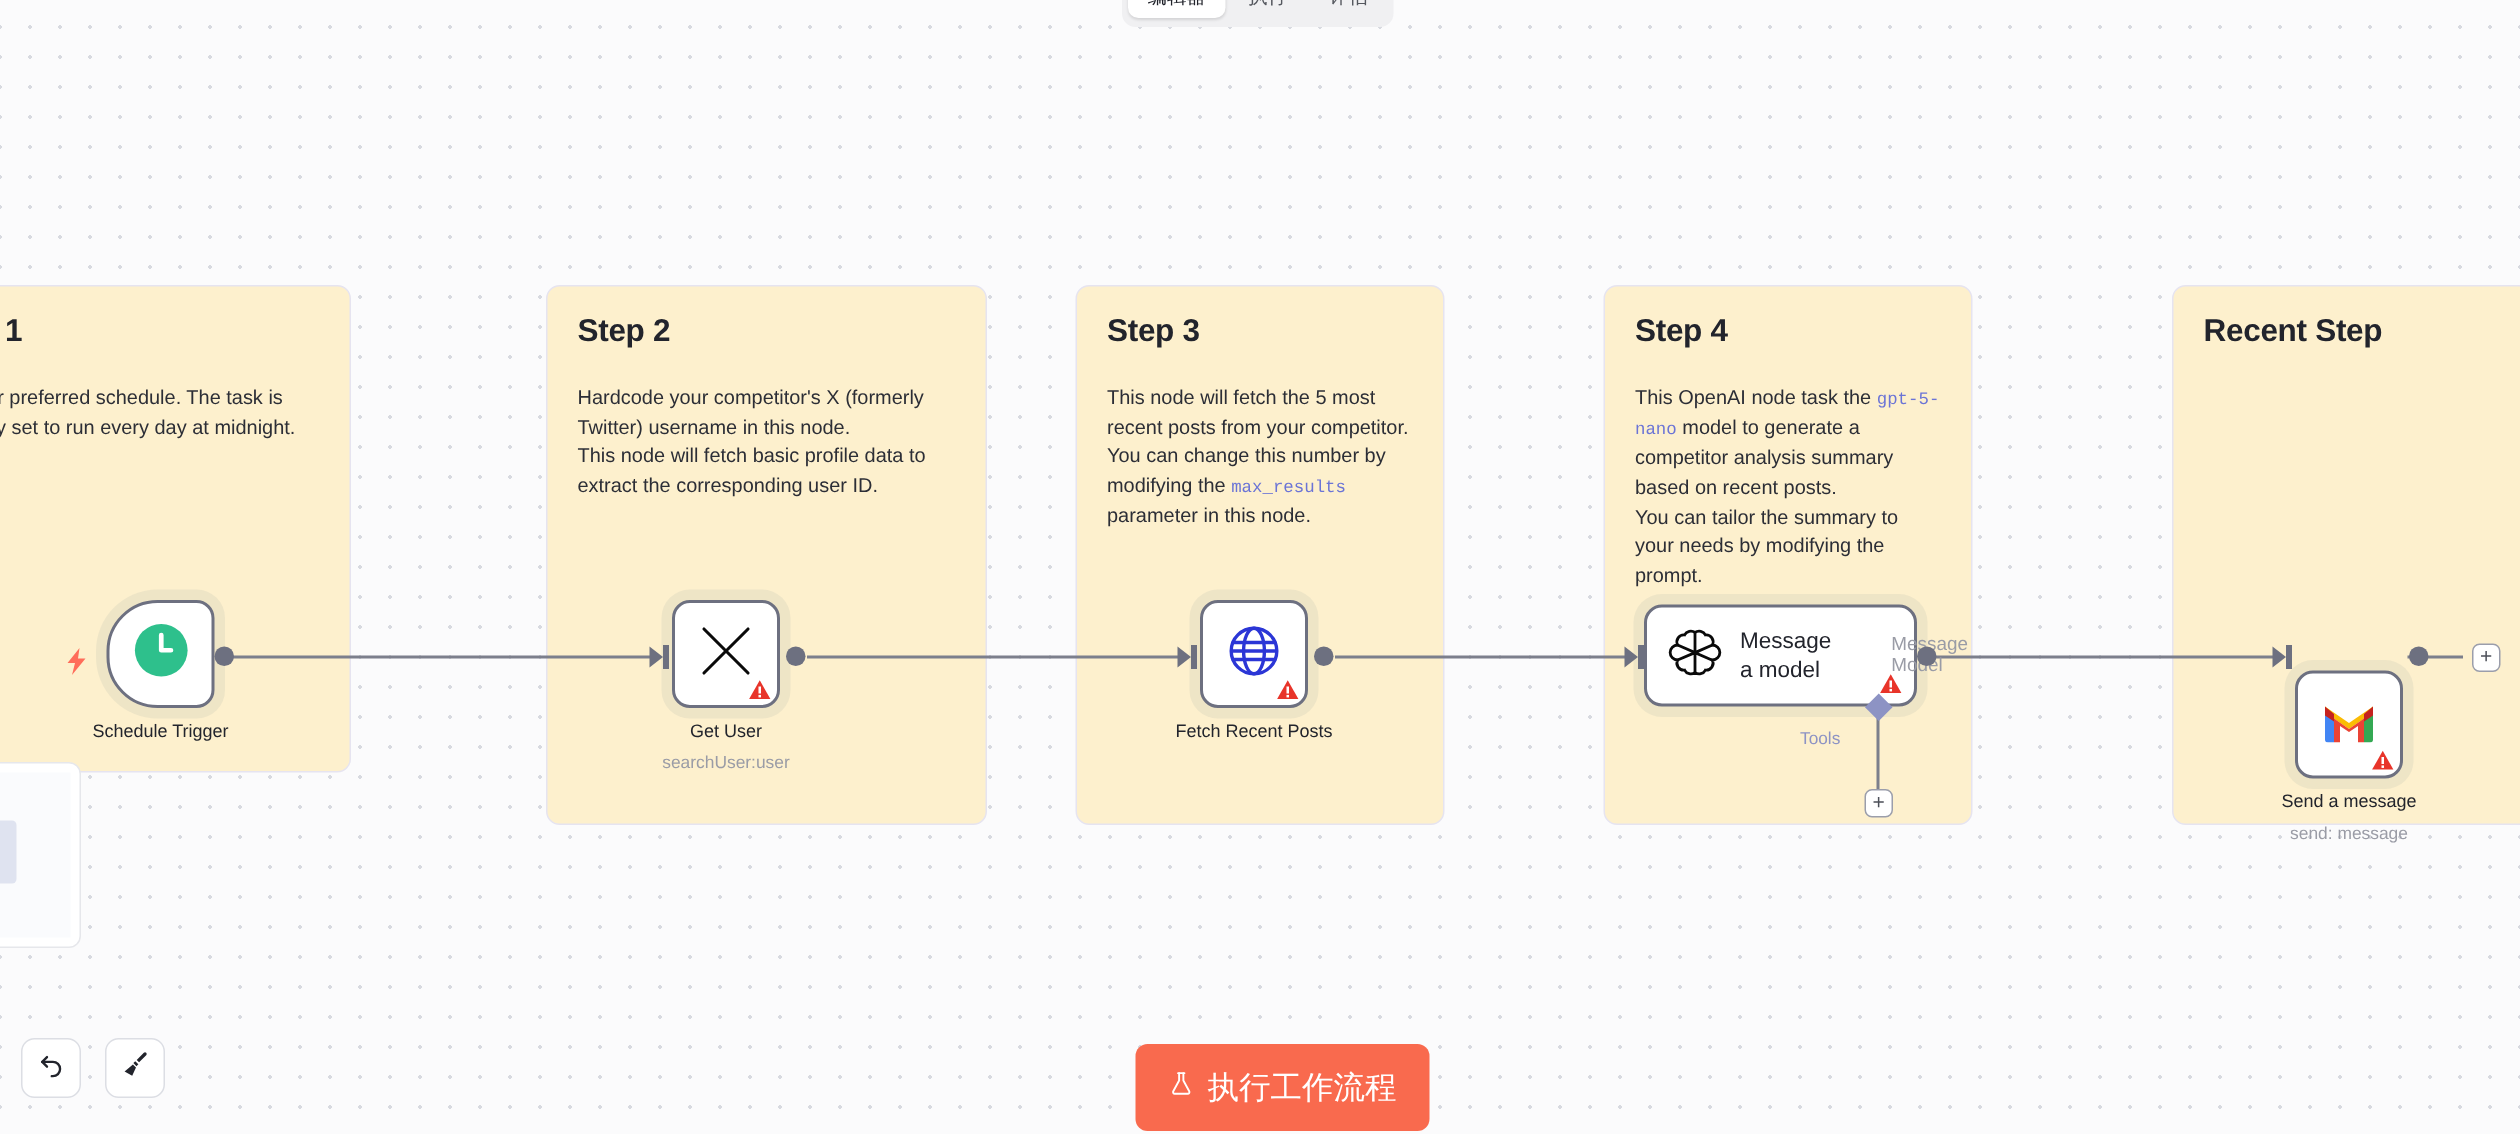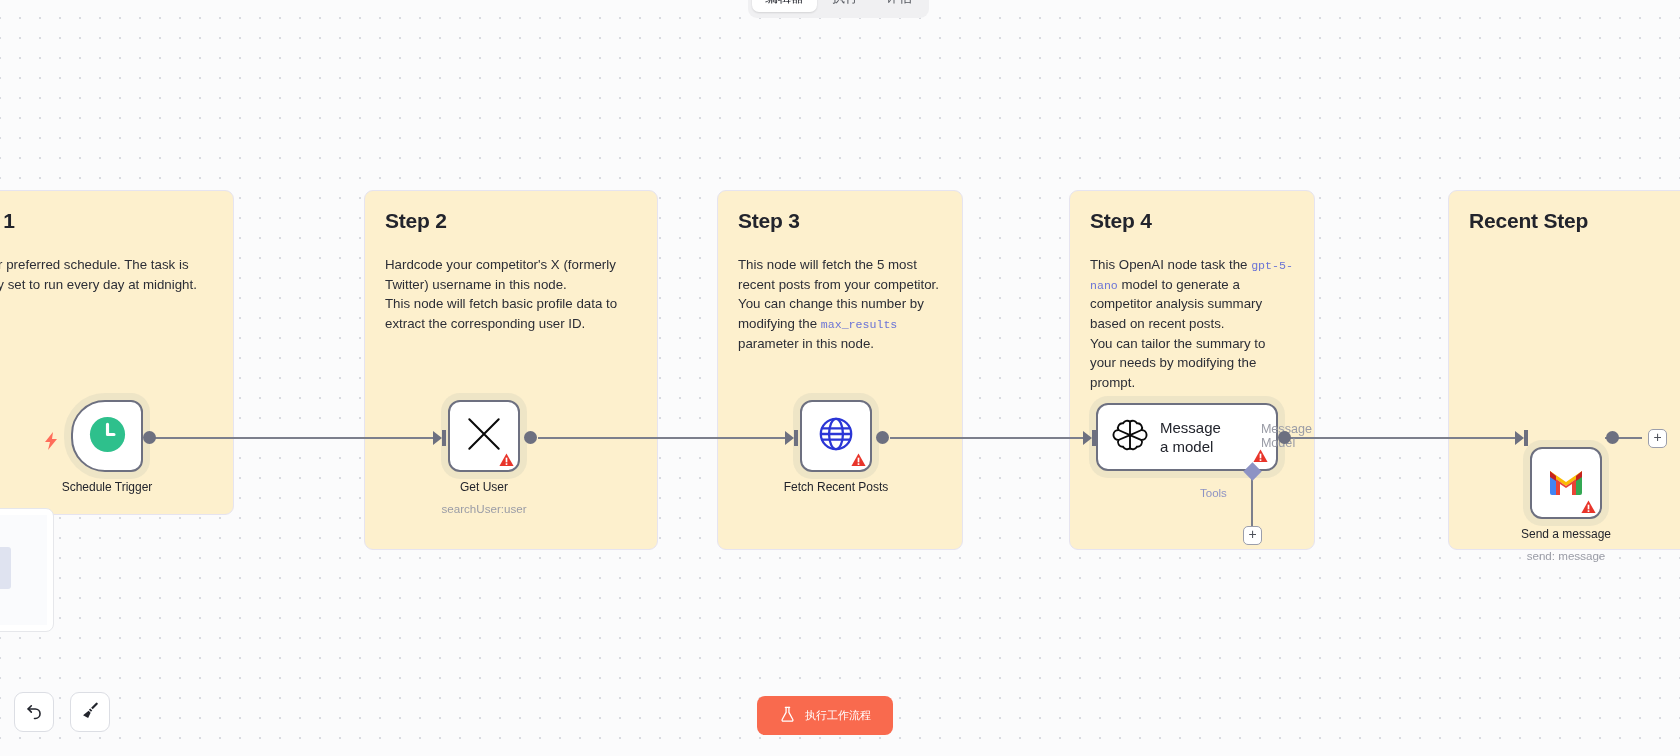--- a/index.html
+++ b/index.html
@@ -223,29 +223,29 @@
     display: flex;
     align-items: center;
     justify-content: center;
     z-index: 30;
   }
 
   
   .runbtn {
     position: absolute;
     left: 757px; top: 696px;
-    height: 39px;
+    height: 58px;
     background: #f96a4e;
     color: #ffffff;
     border-radius: 8px;
     display: flex;
     align-items: center;
     gap: 9px;
     padding: 0 22px;
-    font-size: 11px;
+    font-size: 21px;
     z-index: 35;
   }
 </style>
 </head>
 <body>
 
 <div id="canvas">
 
   <div class="tabstrip">
     <div class="tab active">编辑器</div>

